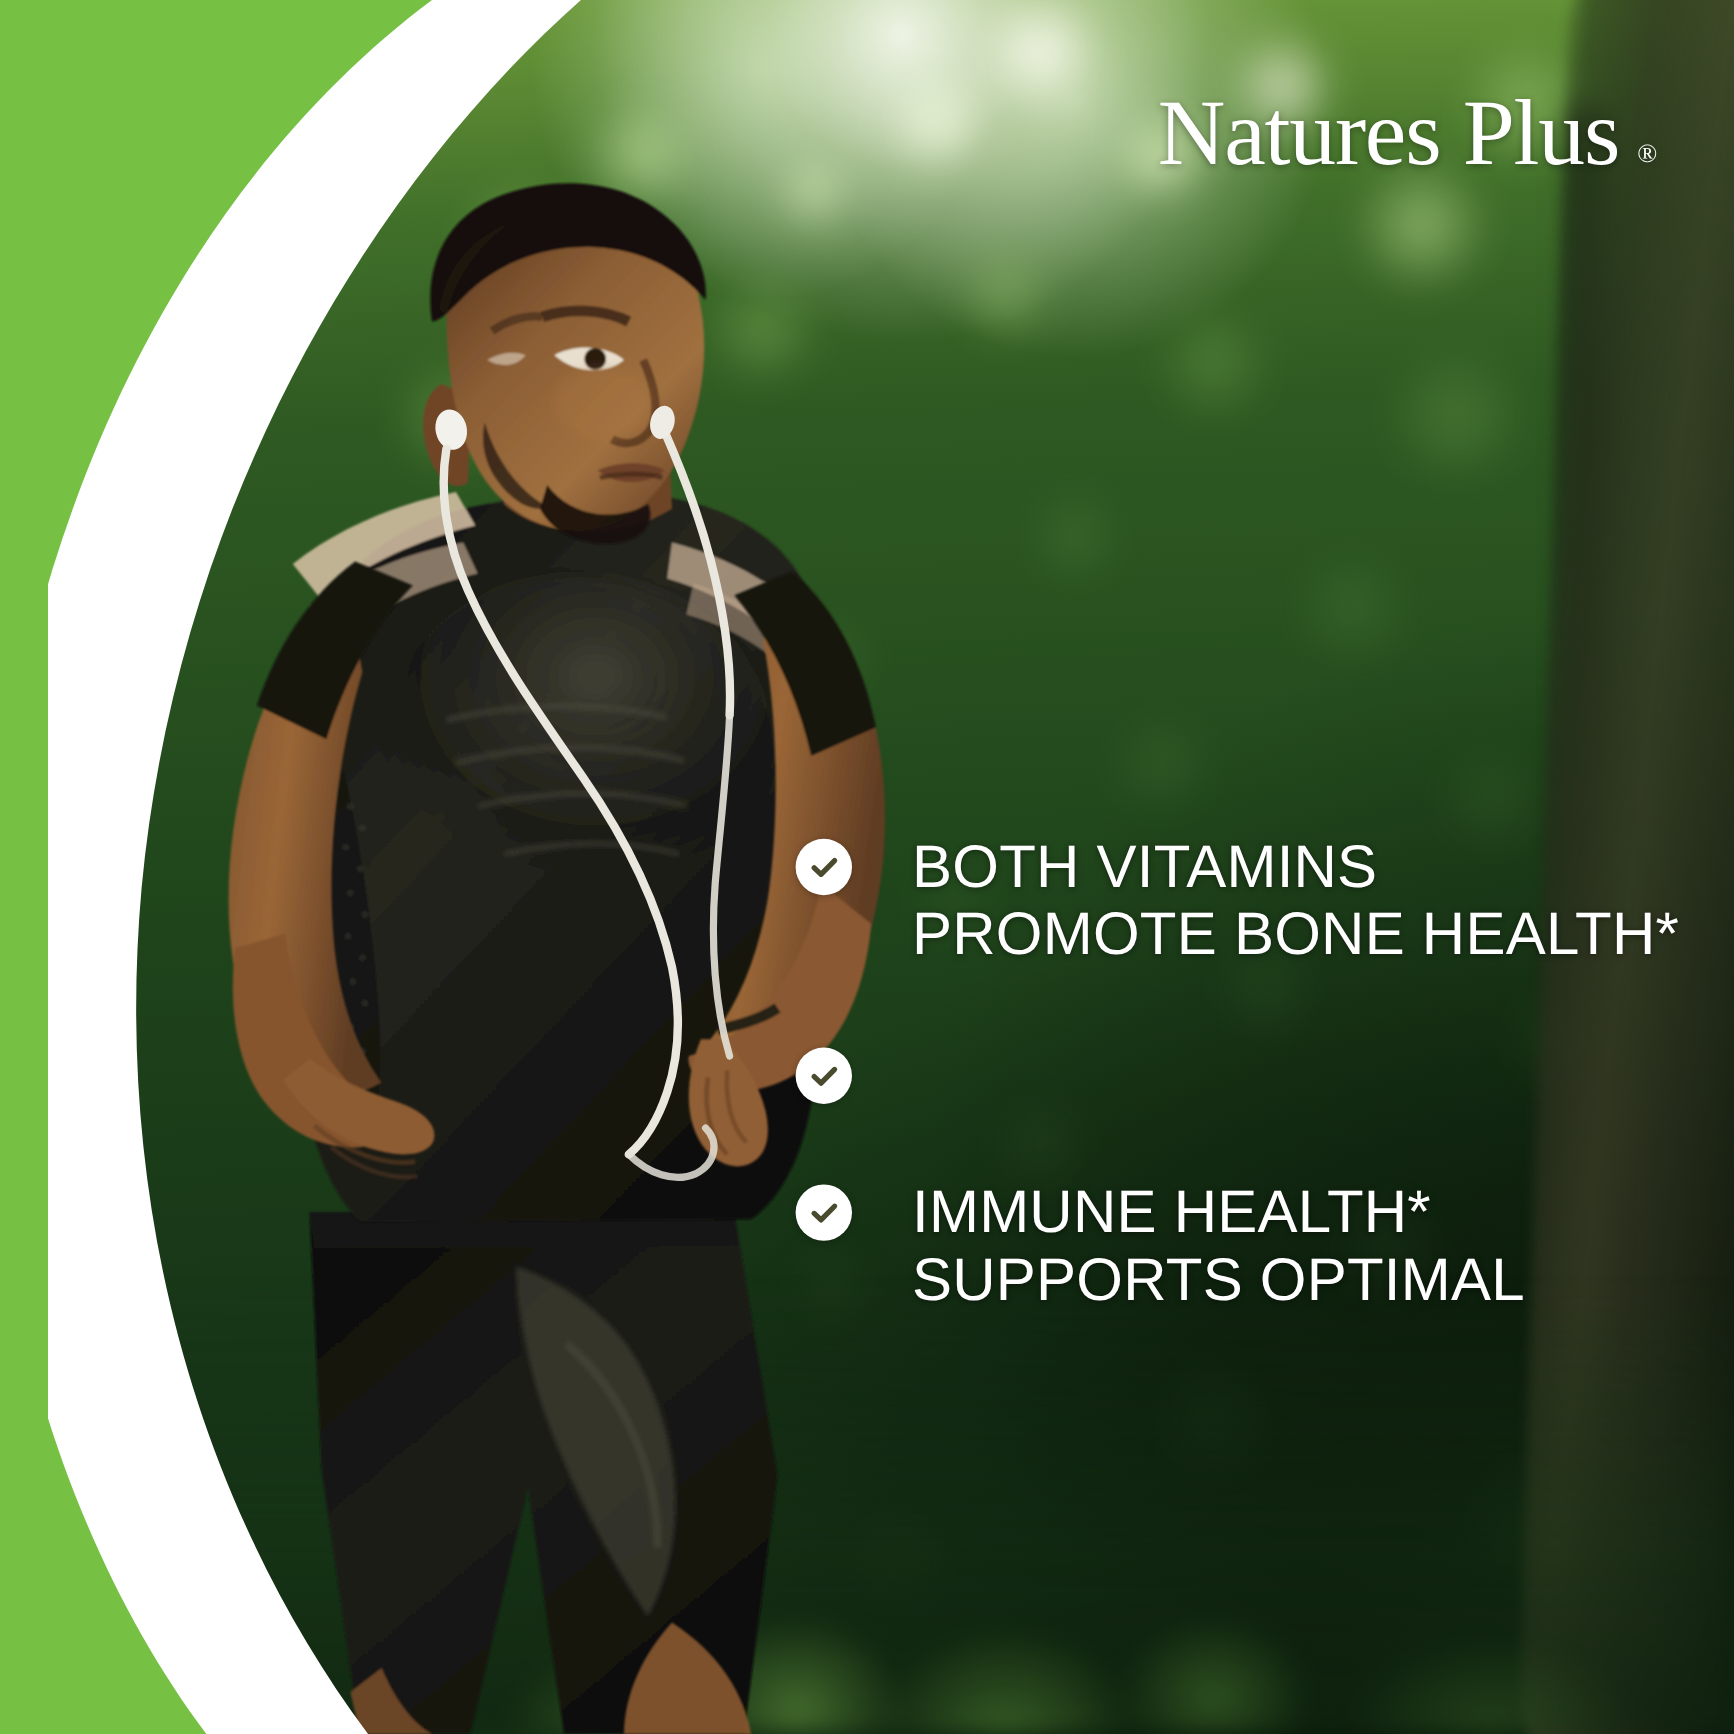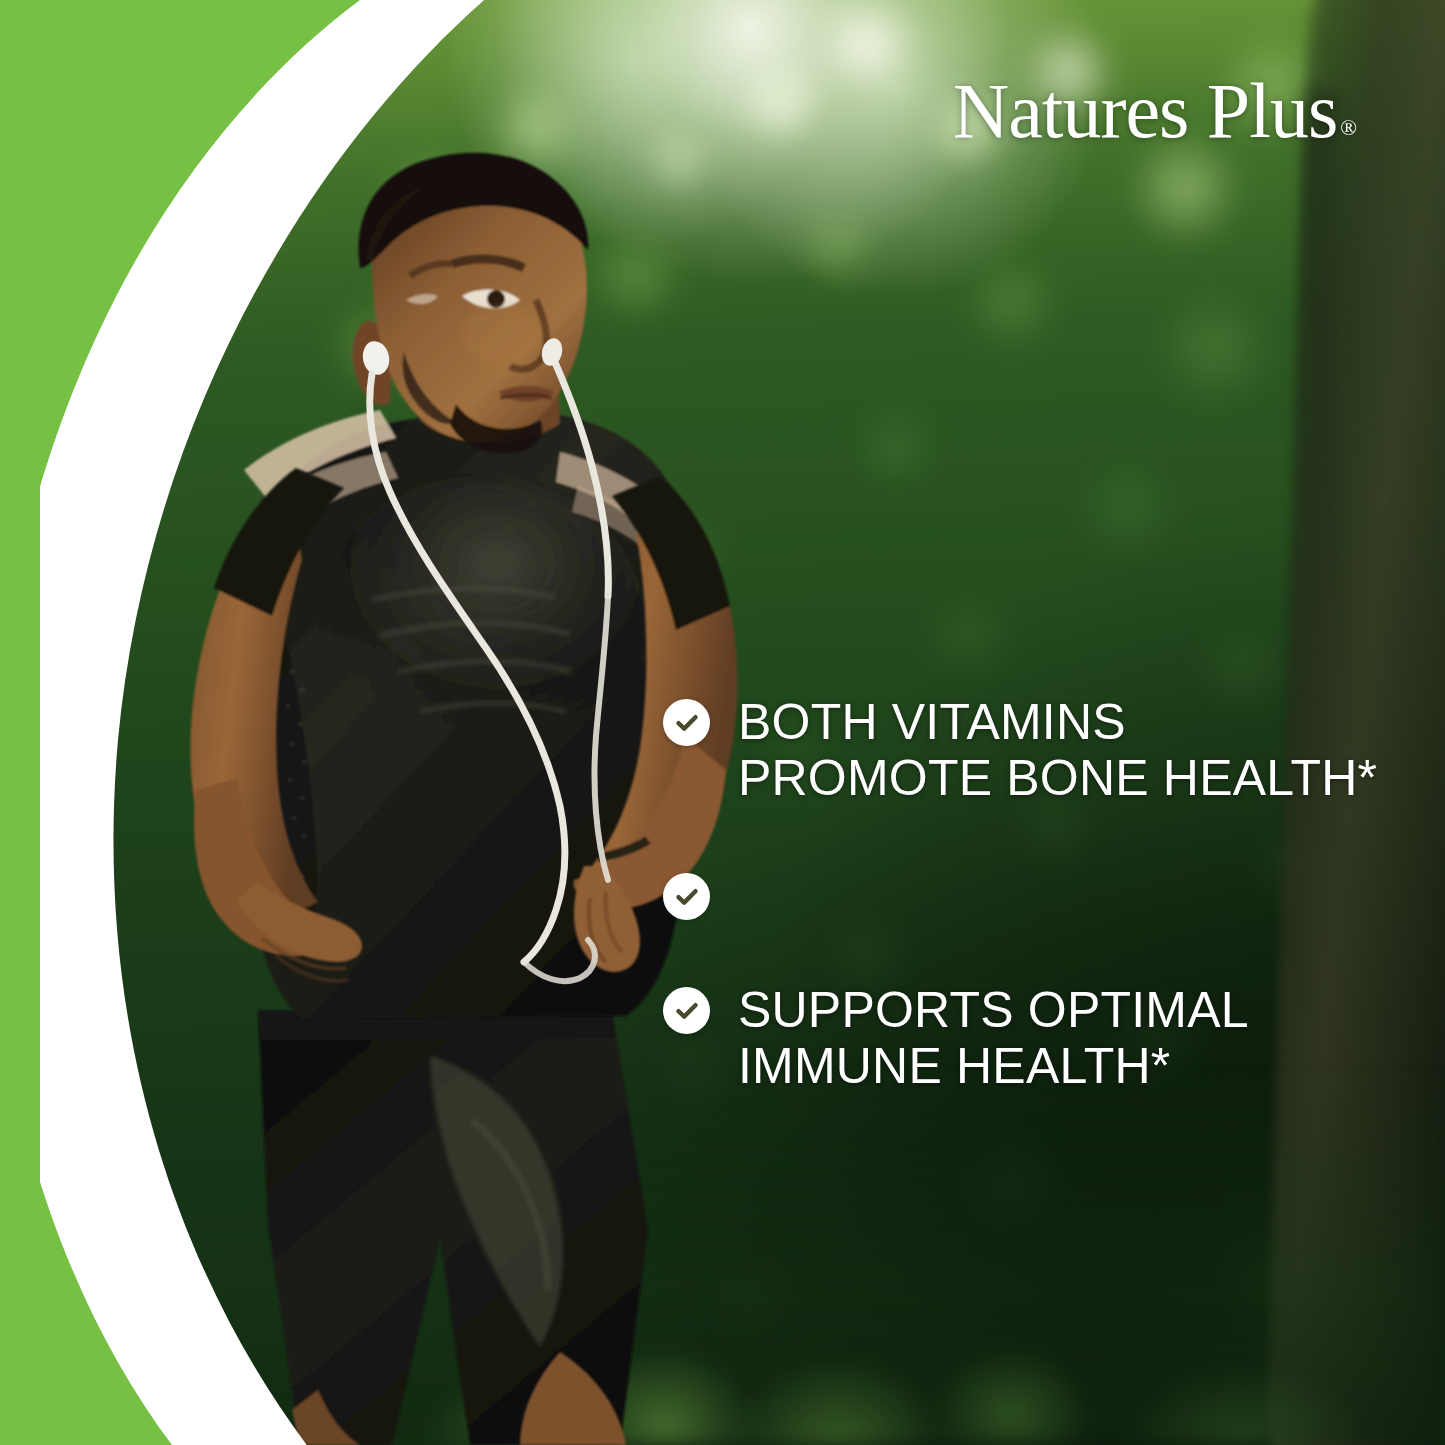--- a/index.html
+++ b/index.html
@@ -135,26 +135,27 @@
   
   .frame {
     position: absolute;
     inset: 0;
     pointer-events: none;
   }
 
   
   .logo {
     position: absolute;
-    right: 88px;
+    right: 64px;
     top: 74px;
     display: flex;
     align-items: flex-end;
     color: #ffffff;
     text-shadow: 0 1px 6px rgba(0,0,0,0.35);
+    gap: 12px;
   }
   .logo-word {
     font-family: "Liberation Serif", "DejaVu Serif", serif;
     font-size: 78px;
     line-height: 0.95;
     letter-spacing: -1px;
     font-weight: 400;
     white-space: nowrap;
   }
   .logo-reg {
@@ -185,21 +186,21 @@
     border-radius: 50%;
     background: #ffffff;
     display: flex;
     align-items: center;
     justify-content: center;
     margin-top: 5px;
     box-shadow: 0 1px 5px rgba(0,0,0,0.25);
   }
   .check svg { display: block; }
   .btext {
-    margin-left: 28px;
+    margin-left: 50px;
     color: #ffffff;
     font-size: 50px;
     line-height: 56px;
     font-weight: 400;
     letter-spacing: 0.2px;
     text-transform: uppercase;
     font-family: "Liberation Sans", sans-serif;
     text-shadow: 0 1px 5px rgba(0,0,0,0.45);
   }
   .btext .ln { display: block; white-space: nowrap; }
@@ -482,20 +483,20 @@
       </span>
     </div>
 
     <div class="bullet">
       <span class="check">
         <svg width="26" height="26" viewBox="0 0 26 26" aria-hidden="true">
           <path d="M4.5 13.2 L10.2 18.6 L21.5 7.2" fill="none" stroke="#4a4a2e" stroke-width="4.4" stroke-linecap="round" stroke-linejoin="round"></path>
         </svg>
       </span>
       <span class="btext">
+        <span class="ln">IMMUNE HEALTH*</span>
         <span class="ln">SUPPORTS OPTIMAL</span>
-        <span class="ln">IMMUNE HEALTH*</span>
       </span>
     </div>
 
   </div>
 
 </div>
 
 </body></html>

